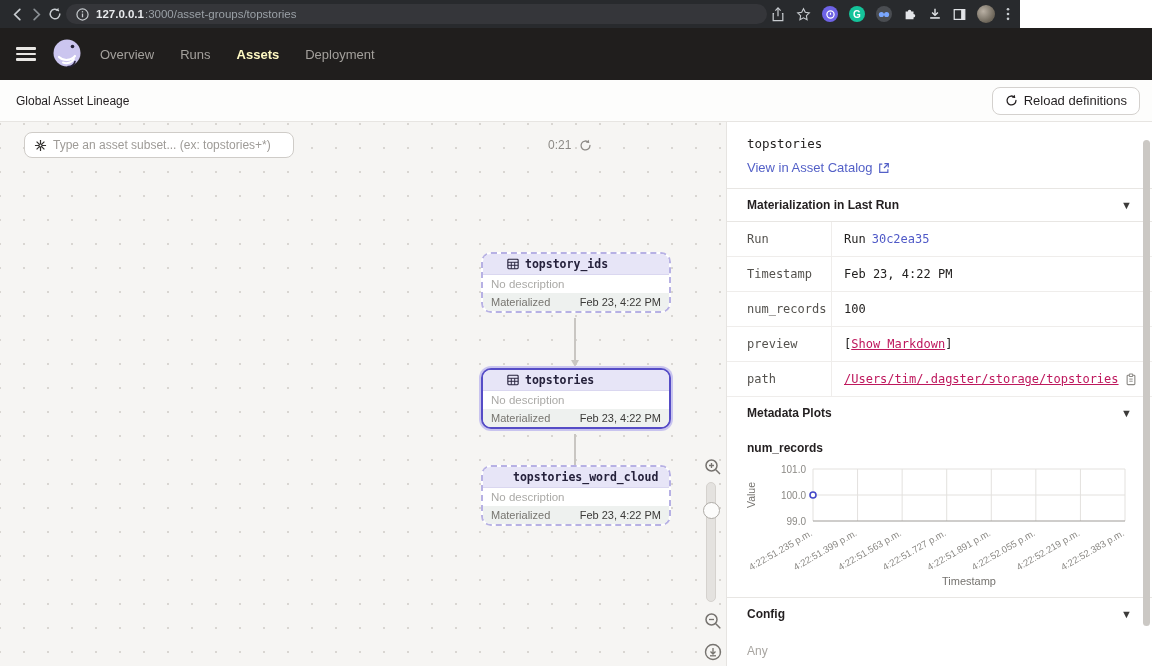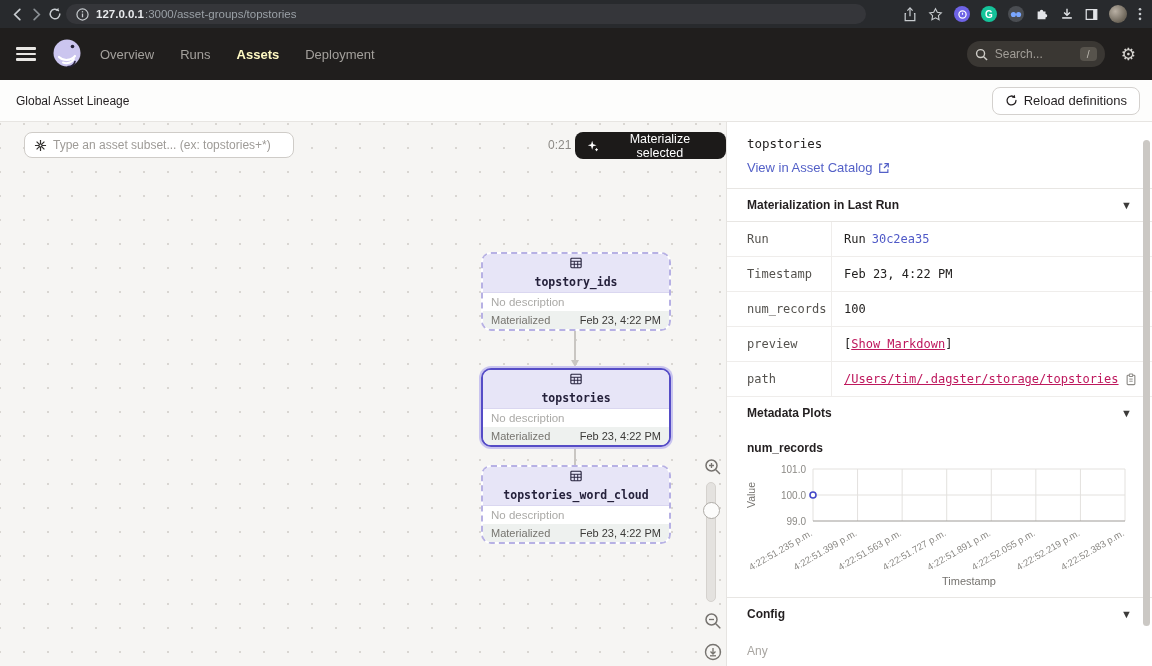--- a/index.html
+++ b/index.html
@@ -1,20 +1,20 @@
 <!DOCTYPE html>
 <html><head>
 <meta charset="utf-8">
 <style>
   * { margin:0; padding:0; box-sizing:border-box; }
   html,body { width:1152px; height:666px; overflow:hidden; }
   body { font-family:"Liberation Sans", sans-serif; background:#fff; position:relative; }
 
   
-  .browser-bar { position:absolute; top:0; left:0; width:1152px; height:28px; background:#282a2d;
+  .browser-bar { position:absolute; top:0; left:0; width:1020px; height:28px; background:#282a2d;
     display:flex; align-items:center; padding:0 10px; gap:4px; }
   .bb-btn { color:#c7cbcf; font-size:15px; line-height:1; cursor:default; display:flex; align-items:center; }
   .bb-btn.dim { color:#7d8287; }
   .url-pill { height:20px; width:800px; background:#35363a; border-radius:10px; display:flex; align-items:center;
     padding:0 10px; gap:7px; }
   .url-host { color:#e8eaed; font-size:11.5px; font-weight:bold; }
   .url-path { color:#9aa0a6; font-size:11.5px; }
   .bb-right { display:flex; align-items:center; gap:11px; margin-left:auto; }
   .ext-circle { width:16px; height:16px; border-radius:50%; display:flex; align-items:center; justify-content:center;
     font-size:10px; font-weight:bold; color:#fff; }
@@ -55,21 +55,21 @@
   .graph-timer { position:absolute; left:520px; top:16px; display:flex; align-items:center; gap:8px;
     font-size:12px; color:#8d8a86;margin-left:28px; }
   .mat-btn { position:absolute; left:575px; top:10px; height:27px; background:#1c1a19; color:#fff; border:none;
     border-radius:8px; display:flex; align-items:center; gap:7px; padding:0 12px; font-size:12.5px; cursor:pointer; }
 
   
   .asset-node { position:absolute; left:481px; width:190px; border:2px dashed #b7b1e4; border-radius:10px;
     background:#fff; overflow:hidden; cursor:pointer; }
   .asset-node.selected { border:2px solid #554cc6; box-shadow:0 0 0 2px #c9c4ef; }
   .an-header { display:flex; align-items:center; gap:6px; background:#e7e5f7; border-bottom:1px solid #dad7f0;
-    padding:3px 24px; font-size:11.5px; font-weight:bold; color:#25213b; font-family:"DejaVu Sans Mono",monospace;flex-direction:column; }
+    padding:3px 24px; font-size:11.5px; font-weight:bold; color:#25213b; font-family:"DejaVu Sans Mono",monospace; }
   .an-body { padding:3px 8px; font-size:11.5px; color:#abaaa7; background:#fff; }
   .an-footer { display:flex; justify-content:space-between; align-items:center; background:#eef1ef;
     padding:3px 8px; font-size:11px; }
   .an-status { color:#76746f; }
   .an-time { color:#3b3a38; }
 
   .edge { position:absolute; left:574px; width:0; border-left:2px solid #c9c6c2; }
   .edge::after { content:""; position:absolute; bottom:-7px; left:-5px; border-left:4px solid transparent;
     border-right:4px solid transparent; border-top:7px solid #c9c6c2; }
 
@@ -203,33 +203,20 @@
       <path d="M13 25.5 a9 9 0 0 0 11 -3.5" stroke="#fff" stroke-width="2" fill="none" stroke-linecap="round"></path>
       <path d="M18 29.5 a7 7 0 0 0 7 -5" stroke="#26223b" stroke-width="1.6" fill="none" stroke-linecap="round"></path>
     </svg>
   </span>
   <div class="nav-links">
     <span class="nav-link">Overview</span>
     <span class="nav-link">Runs</span>
     <span class="nav-link active">Assets</span>
     <span class="nav-link">Deployment</span>
   </div>
-  <div class="nav-right">
-    <div class="search-pill">
-      <span>
-        <svg width="13" height="13" viewBox="0 0 14 14">
-            <circle cx="6" cy="6" r="4.3" stroke="#cfcdc8" stroke-width="1.5" fill="none"></circle>
-            <path d="M9.3 9.3 13 13" stroke="#cfcdc8" stroke-width="1.5"></path>
-          </svg>
-      </span>
-      <span class="search-text">Search...</span>
-      <span class="slash-badge">/</span>
-    </div>
-    <span class="gear">⚙</span>
-  </div>
 </div>
 
 <div class="page-header">
   <span class="page-title">Global Asset Lineage</span>
   <button class="reload-btn">
     <svg width="13" height="13" viewBox="0 0 16 16">
         <path d="M13.5 8a5.5 5.5 0 1 1-1.6-3.9" stroke="#231f20" stroke-width="1.6" fill="none" stroke-linecap="round"></path>
         <path d="M12.2 0.8v3.8H8.4z" fill="#231f20"></path>
       </svg>
     <span>Reload definitions</span>
@@ -252,27 +239,20 @@
     <div class="graph-timer">
       <span>0:21</span>
       <span>
         <svg width="13" height="13" viewBox="0 0 16 16">
             <path d="M13.5 8a5.5 5.5 0 1 1-1.6-3.9" stroke="#8d8a86" stroke-width="1.6" fill="none" stroke-linecap="round"></path>
             <path d="M12.2 0.8v3.8H8.4z" fill="#8d8a86"></path>
           </svg>
       </span>
     </div>
 
-    <button class="mat-btn">
-      <svg width="12" height="12" viewBox="0 0 16 16">
-          <path d="M7 1l1.4 4.6L13 7l-4.6 1.4L7 13 5.6 8.4 1 7l4.6-1.4z" fill="#fff"></path>
-          <path d="M13 11v4M11 13h4" stroke="#fff" stroke-width="1.3"></path>
-        </svg>
-      <span>Materialize selected</span>
-    </button>
 
     <div class="edge" style="top:196px; height:42px;"></div>
     <div class="edge" style="top:312px; height:43px;"></div>
 
     <div class="asset-node" style="top:130px;">
       <div class="an-header">
         <svg width="12" height="12" viewBox="0 0 14 14">
             <rect x="1" y="1.5" width="12" height="11" rx="1" stroke="#25213b" stroke-width="1.3" fill="none"></rect>
             <path d="M1 5h12M1 8.5h12M5 5v7.5M9 5v7.5" stroke="#25213b" stroke-width="1.1"></path>
           </svg>

